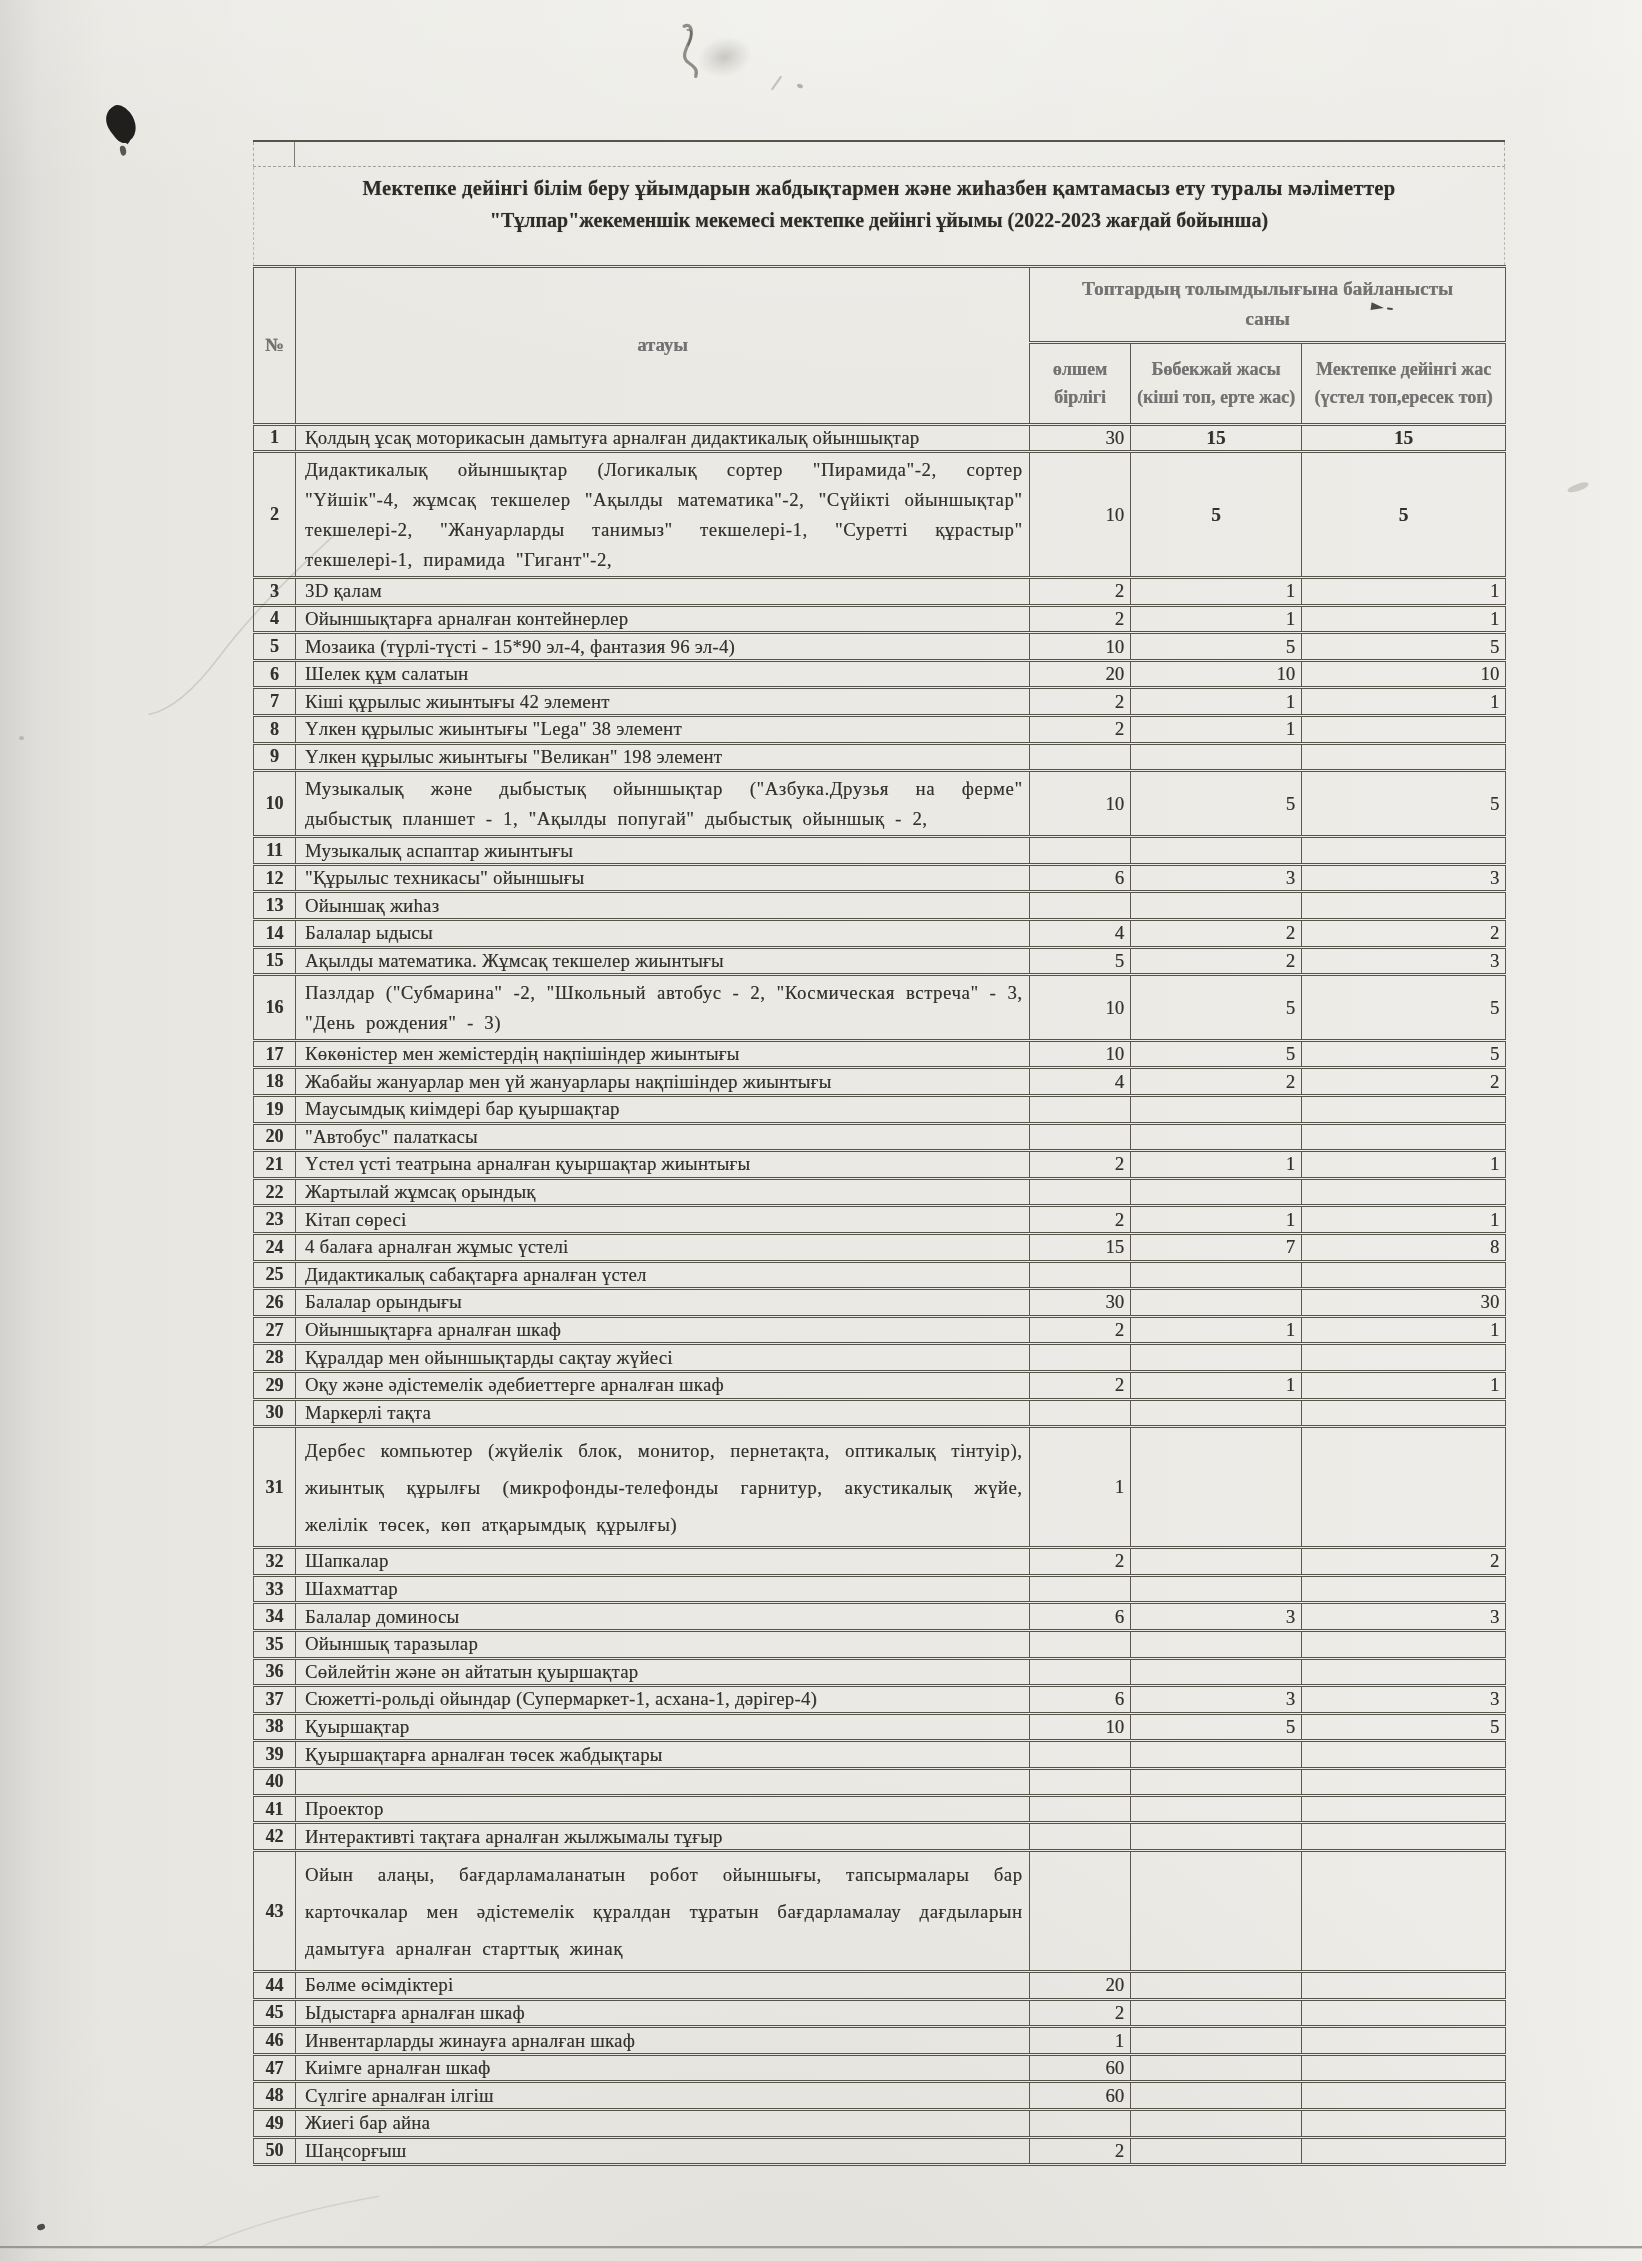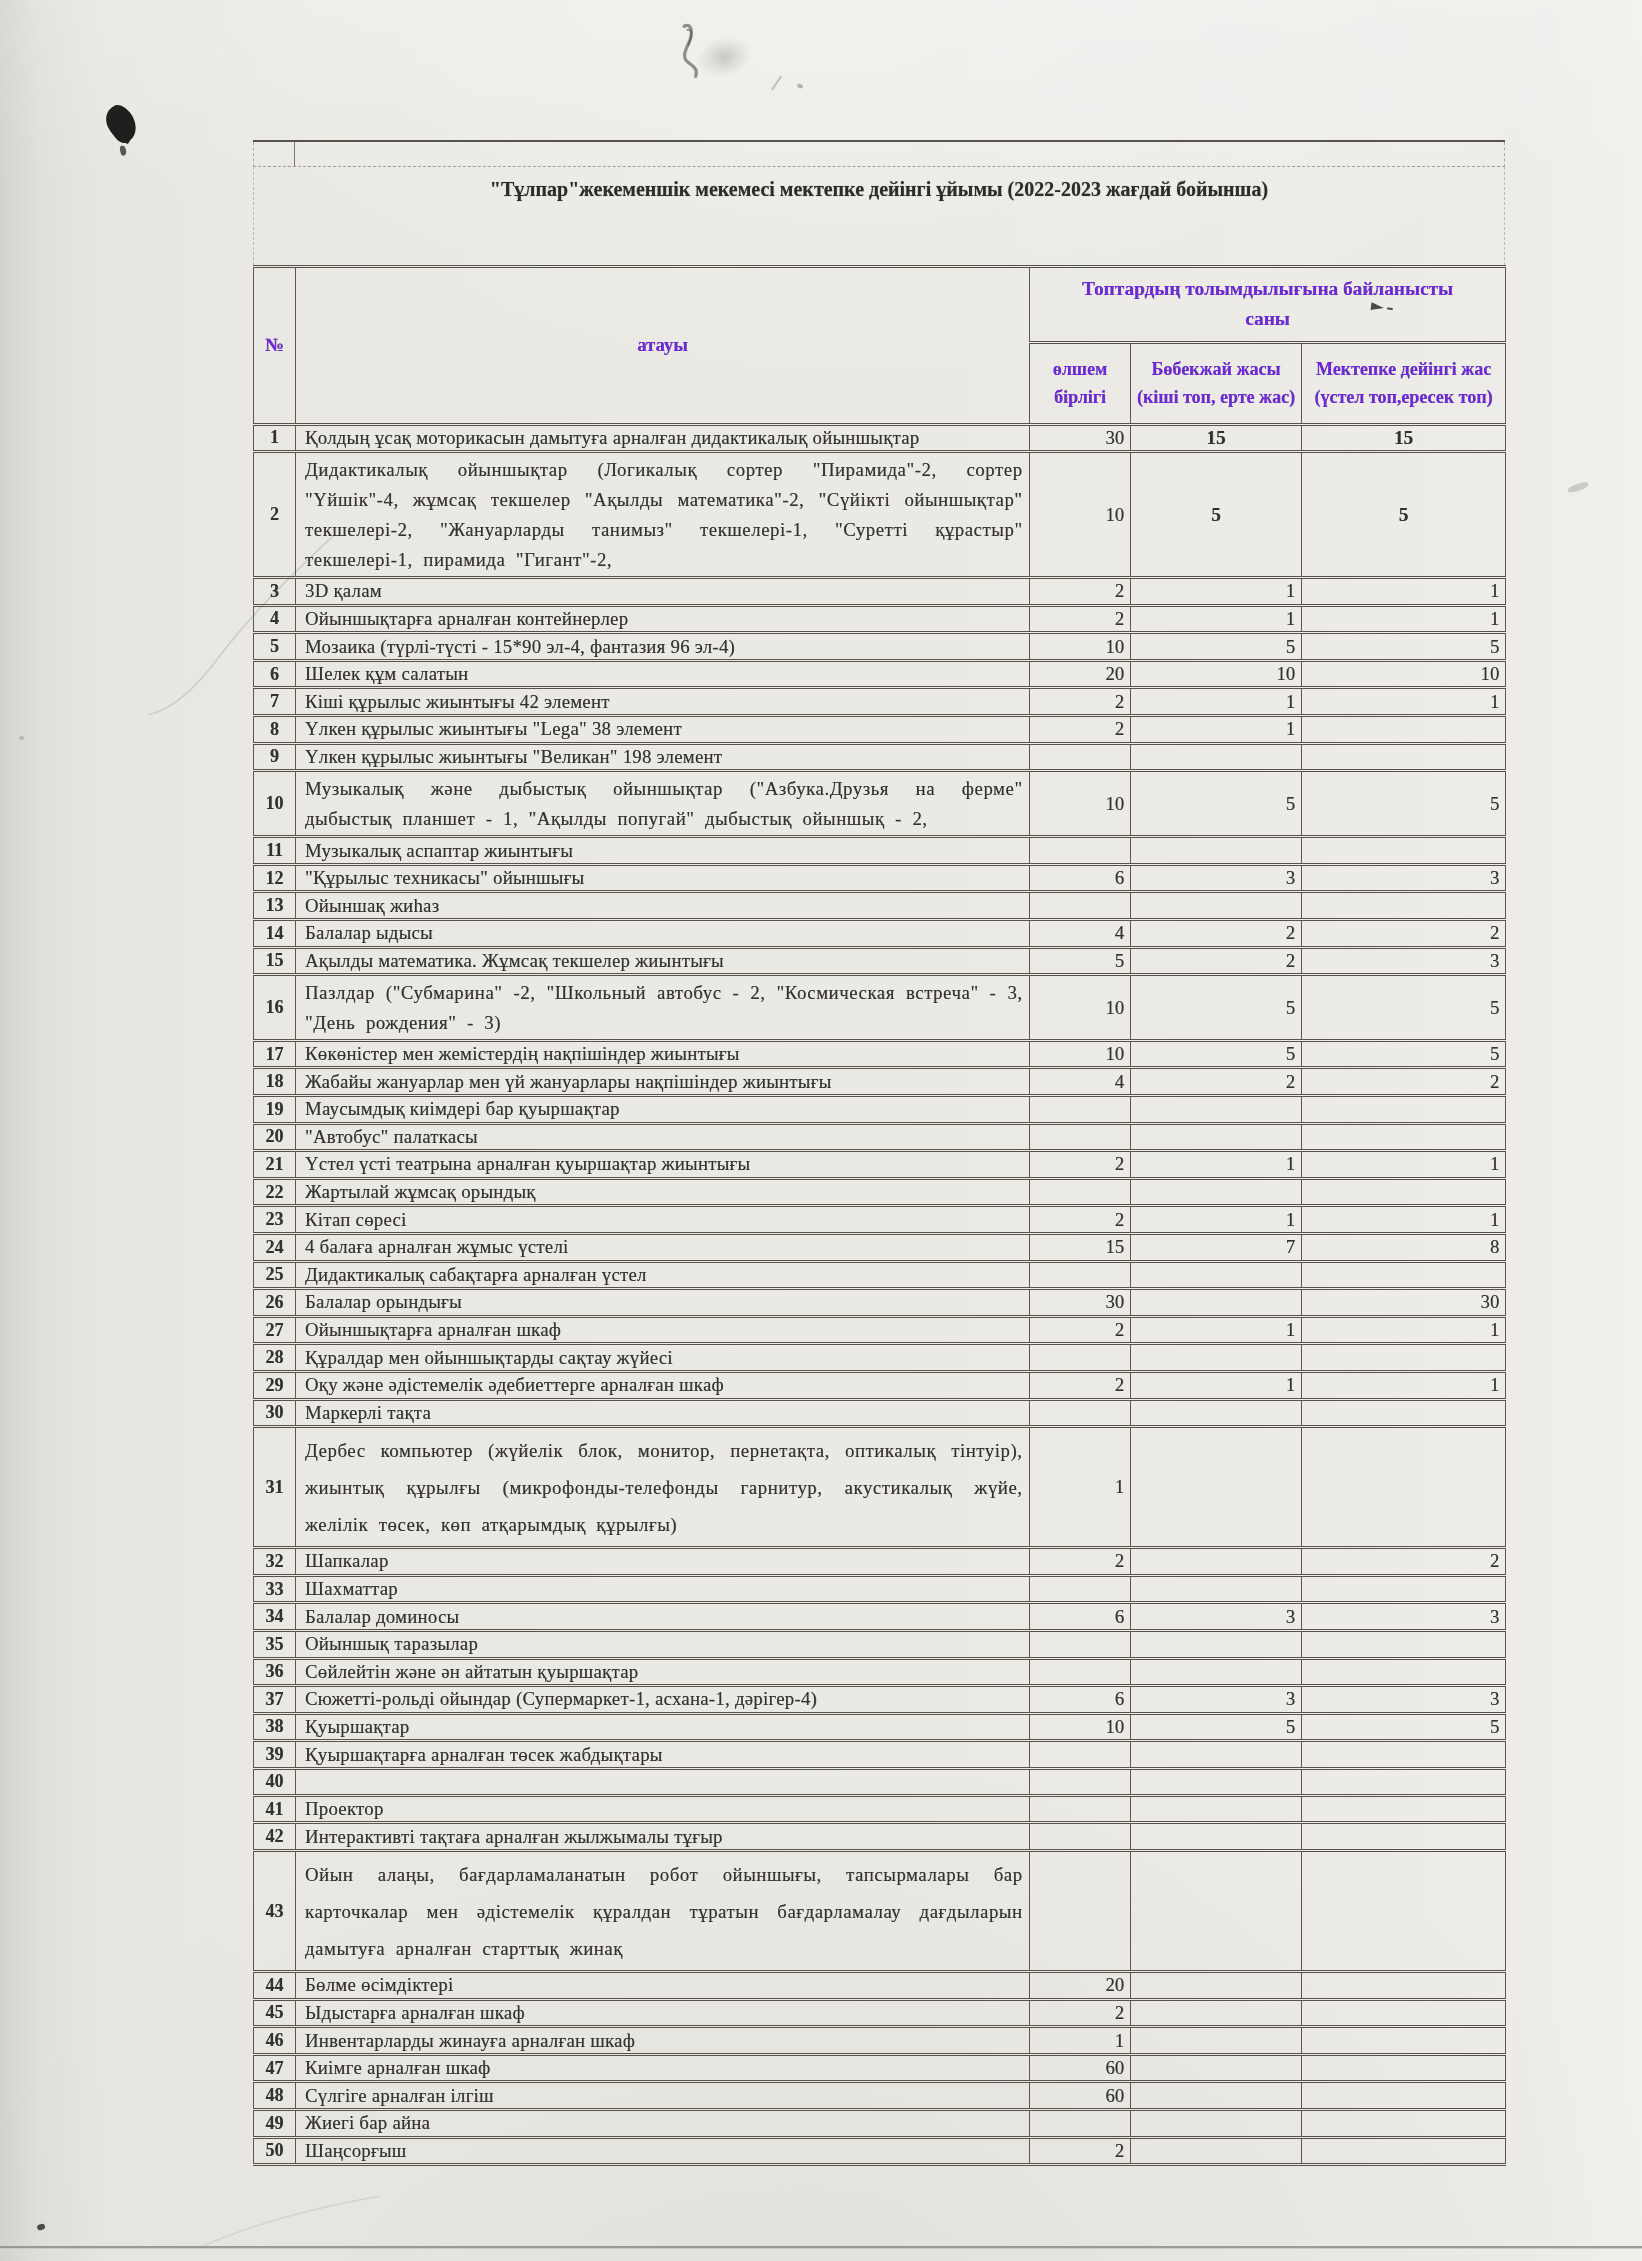--- a/index.html
+++ b/index.html
@@ -85,21 +85,21 @@
   col.c-nur{width:171px;} col.c-pre{width:204px;}
   th,td{
     box-sizing:border-box;
     border-left:1.9px solid #5b5850;border-right:1.9px solid #5b5850;
     border-top:3.9px double #56534b;border-bottom:3.9px double #56534b;
     font-size:18.7px;color:#34322c;
     text-shadow:0.3px 0.3px 0.6px rgba(52,50,44,.5);
     overflow:hidden;
   }
   table{border:1.9px solid #55524a;}
-  thead th{font-weight:bold;text-align:center;vertical-align:middle;color:#6d28d9;}
+  thead th{font-weight:bold;text-align:center;vertical-align:middle;color:#737373;}
   tr.head-top{height:76px;}
   tr.head-sub{height:82px;}
   th.h-group{font-size:19.3px;line-height:30px;padding:0 39px;}
   th.h-unit,th.h-nur,th.h-pre{font-size:18px;line-height:28px;padding:0 5.2px;}
   th.h-num,th.h-name{font-size:18.7px;}
   thead tr.head-sub th{border-top:2.6px solid #56534b;}
 
   tbody tr{height:27px;}
   tbody tr.r-xl{height:126px;}
   tbody tr.r-md{height:66px;}
@@ -141,20 +141,21 @@
   <svg class="hairline2" viewBox="0 0 300 120">
     <path d="M10 110 Q120 60 290 30" fill="none" stroke="#c0beb8" stroke-width="2"></path>
   </svg>
   <div class="scan-bottom-edge"></div>
 
   <div class="doc">
     <div class="top-strip">
       <div class="stub"></div>
     </div>
     <div class="title-block">
+      <div class="t1">Мектепке дейінгі білім беру ұйымдарын жабдықтармен және жиһазбен қамтамасыз ету туралы мәліметтер</div>
       <div class="t2">"Тұлпар"жекеменшік мекемесі  мектепке дейінгі ұйымы (2022-2023 жағдай бойынша)</div>
     </div>
 
     <table>
       <colgroup>
         <col class="c-num">
           <col class="c-name">
           <col class="c-unit">
           <col class="c-nur">
           <col class="c-pre">

